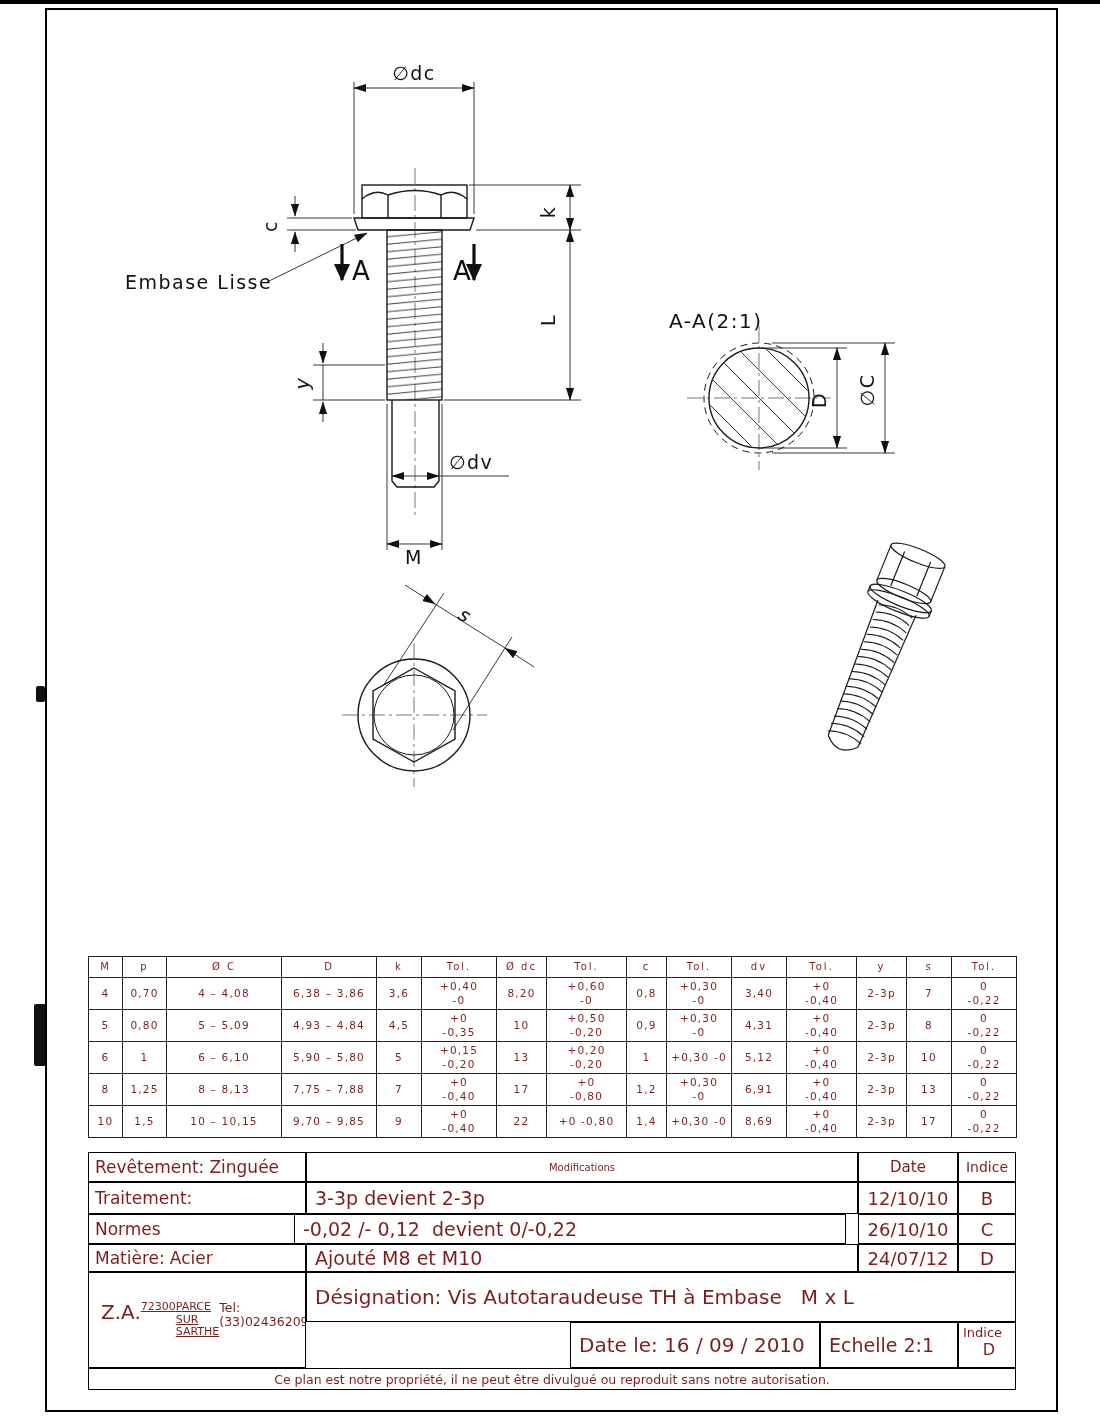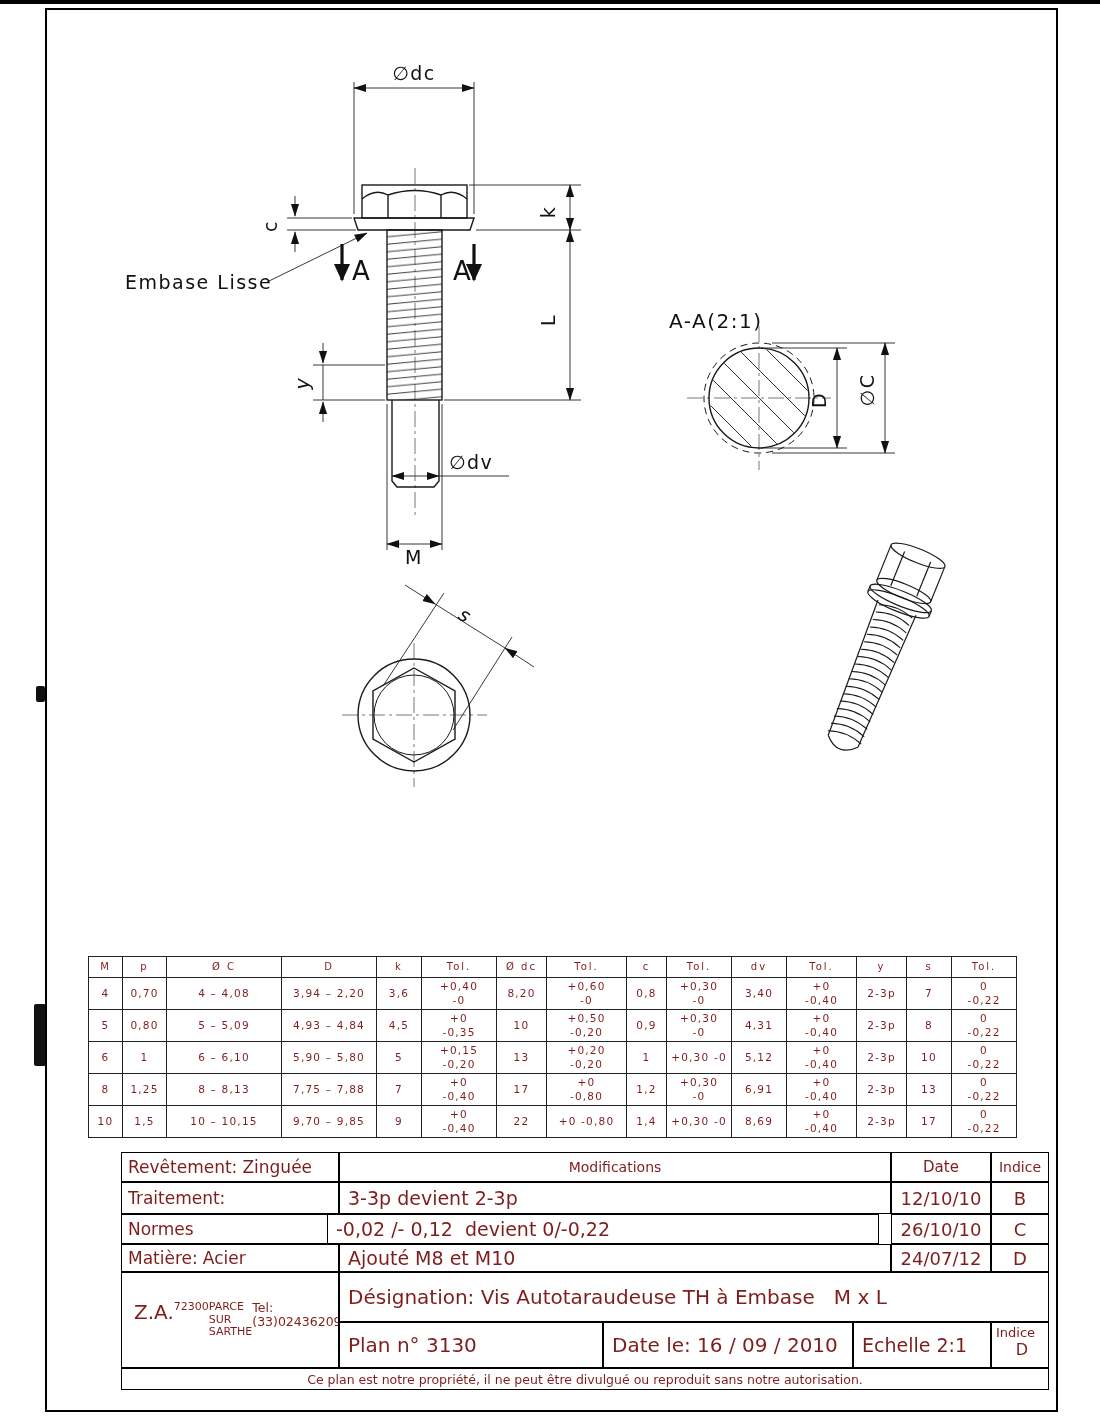--- a/index.html
+++ b/index.html
@@ -14,33 +14,33 @@
 
   
   table.spec{position:absolute;left:88px;top:956px;width:928px;border-collapse:collapse;
              table-layout:fixed;background:#fff;}
   table.spec th,table.spec td{border:1px solid #222;text-align:center;vertical-align:middle;
              white-space:pre-line;line-height:1.25;padding:1px 0;}
   table.spec th{font-weight:normal;font-size:10px;letter-spacing:2px;height:18px;}
   table.spec td{font-size:10.5px;letter-spacing:1.2px;height:29px;}
 
   
-  .tblock{position:absolute;left:88px;top:1152px;width:928px;height:238px;margin-left:33px;}
+  .tblock{position:absolute;left:88px;top:1152px;width:928px;height:238px;}
   .cell{position:absolute;border:1px solid #000;box-sizing:border-box;background:#fff;
         display:flex;align-items:center;overflow:hidden;}
   .center{justify-content:center;}
   .lbl17{font-size:17px;}
   .mods-text{font-size:19px;white-space:pre;}
   .pad{padding-left:8px;}
   .designation{font-size:20px;white-space:pre;}
   .small-cap{font-size:13px;}
   .footer-text{font-size:12.5px;width:100%;text-align:center;}
   .addr{display:flex;flex-direction:row;justify-content:center;line-height:1.15;}
   .addr .za{font-size:20px;}
-  .addr .s1{font-size:11px;}
+  .addr .s1{font-size:11px;text-decoration:underline;}
   .addr .s2{font-size:12.5px;}
   .ind-col{flex-direction:column;align-items:flex-start;justify-content:flex-start;}
 </style>
 </head>
 <body>
 
 <div class="page">
   <div class="scan-strip"></div>
   <div class="blob" style="left:36px;top:686px;width:9px;height:16px;"></div>
   <div class="blob" style="left:34px;top:1004px;width:12px;height:62px;"></div>
@@ -236,21 +236,21 @@
           <th>y</th>
           <th>s</th>
           <th>Tol.</th>
         </tr>
       </thead>
     <tbody>
         <tr>
           <td>4</td>
           <td>0,70</td>
           <td>4 – 4,08</td>
-          <td>3,94 – 2,20</td>
+          <td>6,38 – 3,86</td>
           <td>3,6</td>
           <td>+0,40
 -0</td>
           <td>8,20</td>
           <td>+0,60
 -0</td>
           <td>0,8</td>
           <td>+0,30
 -0</td>
           <td>3,40</td>
@@ -348,21 +348,21 @@
         </tr>
       </tbody>
   </table>
 
   <div class="tblock">
 
     <div class="cell" style="left:0;top:0;width:218px;height:30px;padding-left:6px;">
       <span class="lbl17">Revêtement:</span>&nbsp;
       <span class="lbl17">Zinguée</span>
     </div>
-    <div class="cell center" style="left:218px;top:0;width:552px;height:30px;font-size:14px;">Modifications</div>
+    <div class="cell center" style="left:218px;top:0;width:552px;height:30px;font-size:10px;">Modifications</div>
     <div class="cell center" style="left:770px;top:0;width:100px;height:30px;font-size:15px;text-align:center;">Date</div>
     <div class="cell center" style="left:870px;top:0;width:58px;height:30px;font-size:14px;">Indice</div>
 
     <div class="cell" style="left:0;top:30px;width:218px;height:32px;padding-left:6px;">
       <span class="lbl17">Traitement:</span>
     </div>
     <div class="cell pad" style="left:218px;top:30px;width:552px;height:32px;">
       <span class="mods-text">3-3p devient 2-3p</span>
     </div>
     <div class="cell center" style="left:770px;top:30px;width:100px;height:32px;font-size:18px;">12/10/10</div>
@@ -409,21 +409,20 @@
         <span class="s1">72300</span>
         <span class="s1">PARCE SUR SARTHE</span>
         <span class="s2">Tel:(33)0243620909</span>
       </div>
     </div>
 
     <div class="cell pad" style="left:218px;top:120px;width:710px;height:50px;">
       <span class="designation">Désignation: Vis Autotaraudeuse TH à Embase   M x L</span>
     </div>
 
-    <div class="cell pad" style="left:218px;top:170px;width:264px;height:46px;font-size:20px;">Plan n° 3130</div>
     <div class="cell pad" style="left:482px;top:170px;width:250px;height:46px;font-size:20px;">Date le: 16 / 09 / 2010</div>
     <div class="cell pad" style="left:732px;top:170px;width:138px;height:46px;font-size:19px;">Echelle 2:1</div>
     <div class="cell ind-col" style="left:870px;top:170px;width:58px;height:46px;padding:2px 0 0 4px;">
       <span class="small-cap">Indice</span>
       <span style="font-size:16px;align-self:center;">D</span>
     </div>
 
     <div class="cell" style="left:0;top:216px;width:928px;height:22px;">
       <span class="footer-text">Ce plan est notre propriété, il ne peut être divulgué ou reproduit sans notre autorisation.</span>
     </div>

